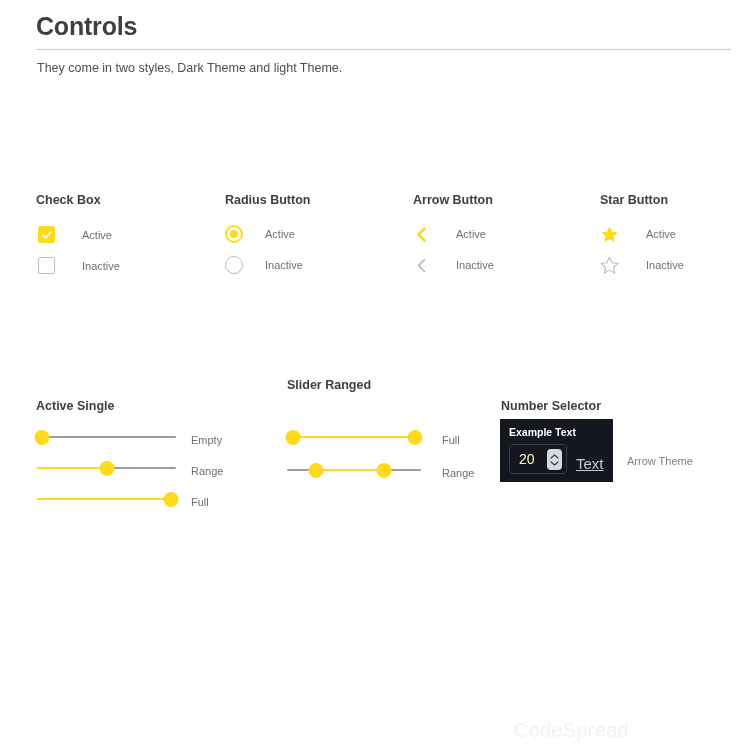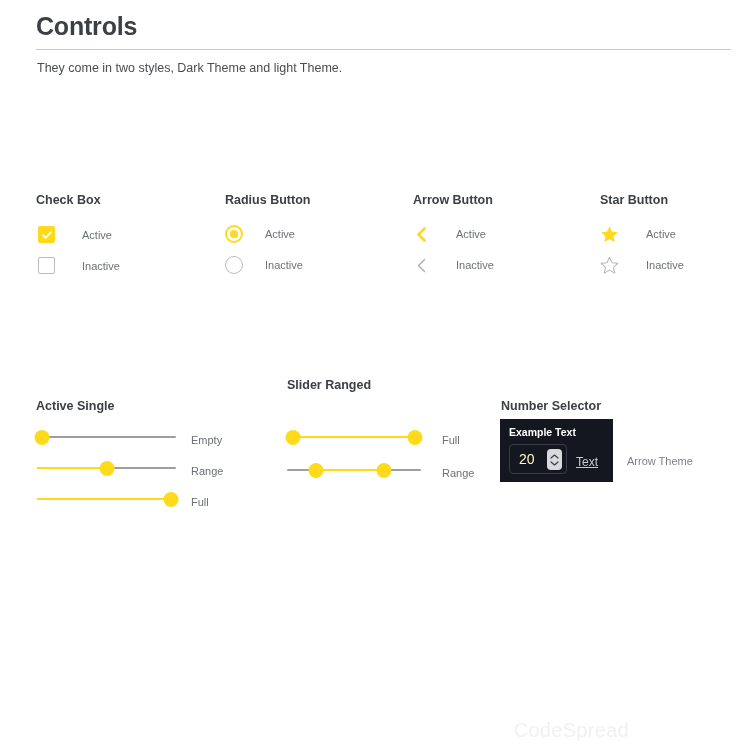--- a/index.html
+++ b/index.html
@@ -105,21 +105,21 @@
   }
   .spin-btn{
     position:absolute;right:4px;top:4px;width:15px;height:21px;
     border-radius:4px;background:#d8dade;
     display:flex;flex-direction:column;align-items:center;justify-content:center;
     gap:2px;
   }
   .spin-btn svg{display:block;}
   .dark-panel .side-text{
     position:absolute;left:76px;top:36px;
-    font-size:12px;color:#c7c9ce;white-space:nowrap;text-decoration:underline;
+    font-size:15px;color:#c7c9ce;white-space:nowrap;text-decoration:underline;
   }
   .theme-note{
     position:absolute;left:627px;top:455px;
     font-size:11px;color:#7b7f85;white-space:nowrap;
   }
 
   
   .watermark{
     position:absolute;right:12px;bottom:8px;
     font-size:20px;color:#f1f1f1;letter-spacing:.3px;

